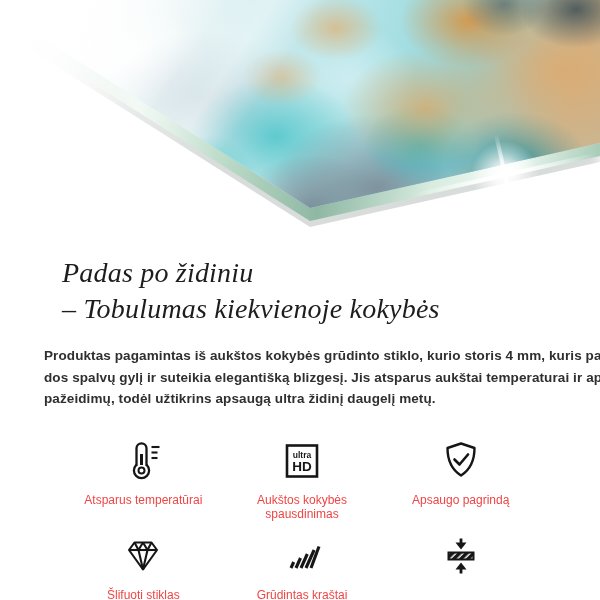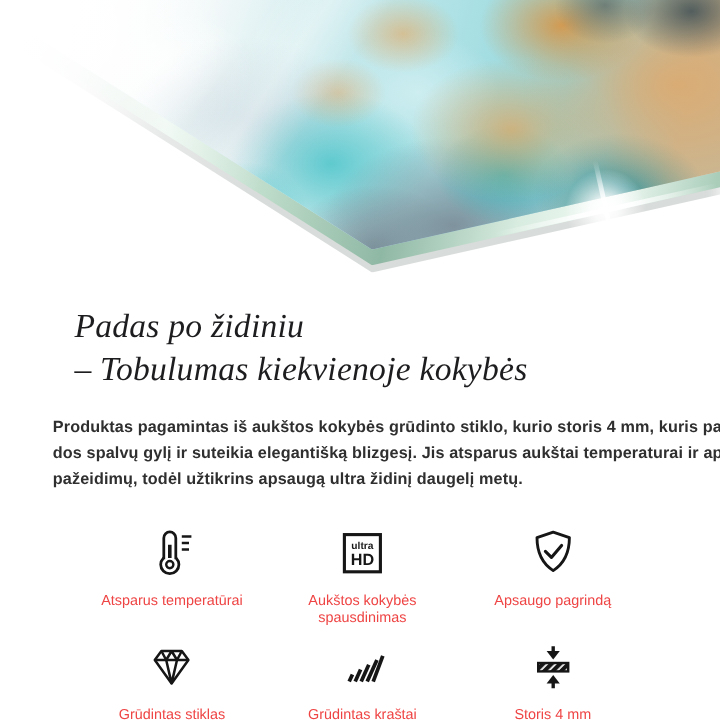--- a/index.html
+++ b/index.html
@@ -194,21 +194,21 @@
       <div class="icon-wrap">
         <svg class="ico" width="42" height="42" viewBox="0 0 42 42">
           <g stroke-width="2.1" stroke-linejoin="round">
             <path d="M12.5 7.5 H29.5 L35 15 L21 34.5 L7 15 Z"></path>
             <path d="M7 15 H35"></path>
             <path d="M12.5 7.5 L16.5 15 M21 7.5 L16.5 15 M21 7.5 L25.5 15 M29.5 7.5 L25.5 15"></path>
             <path d="M16.5 15 L21 34.5 M25.5 15 L21 34.5"></path>
           </g>
         </svg>
       </div>
-      <span class="label">Grūdintas stiklas</span>
+      <span class="label">Šlifuoti stiklas</span>
     </div>
 
     <div class="feature">
       <div class="icon-wrap">
         <svg class="ico" width="42" height="42" viewBox="0 0 42 42">
           <g stroke-width="3.1">
             <line x1="10" y1="33" x2="12.7" y2="27"></line>
             <line x1="15" y1="33" x2="19.5" y2="23"></line>
             <line x1="20" y1="33" x2="26.3" y2="19"></line>
             <line x1="25" y1="33" x2="33.1" y2="15"></line>
@@ -227,17 +227,16 @@
               <rect width="2.4" height="5" fill="#161616"></rect>
             </pattern>
           </defs>
           <rect x="8.5" y="17.5" width="25" height="7" fill="url(#hatch)" stroke-width="2"></rect>
           <line x1="21" y1="3.5" x2="21" y2="8" stroke-width="2.8"></line>
           <polygon class="fill" points="15.5,7.5 26.5,7.5 21,14.5"></polygon>
           <line x1="21" y1="38.5" x2="21" y2="34" stroke-width="2.8"></line>
           <polygon class="fill" points="15.5,34.5 26.5,34.5 21,27.5"></polygon>
         </svg>
       </div>
-      <span class="label">Storis 4 mm</span>
     </div>
 
   </div>
 </div>
 
 </body></html>

